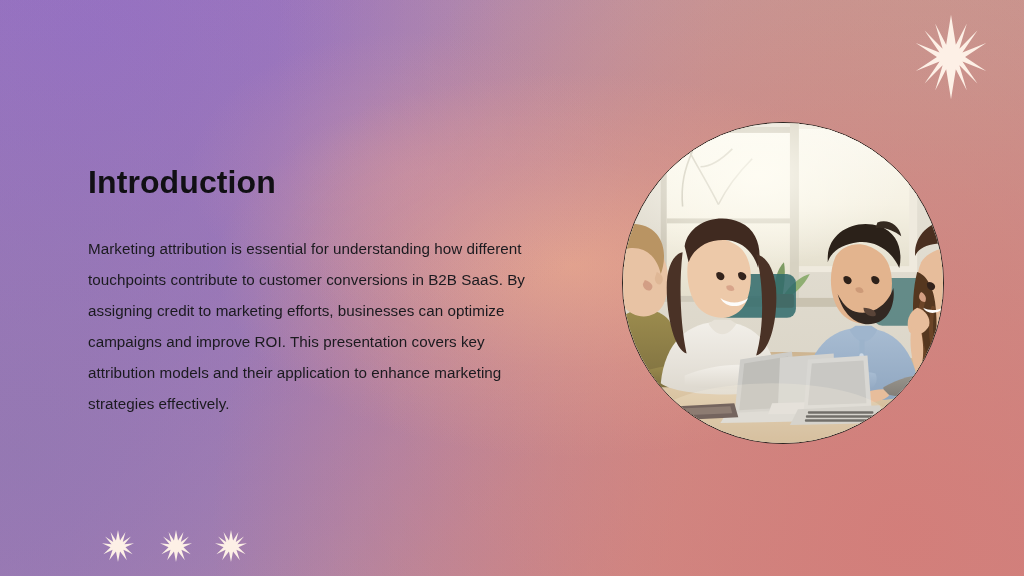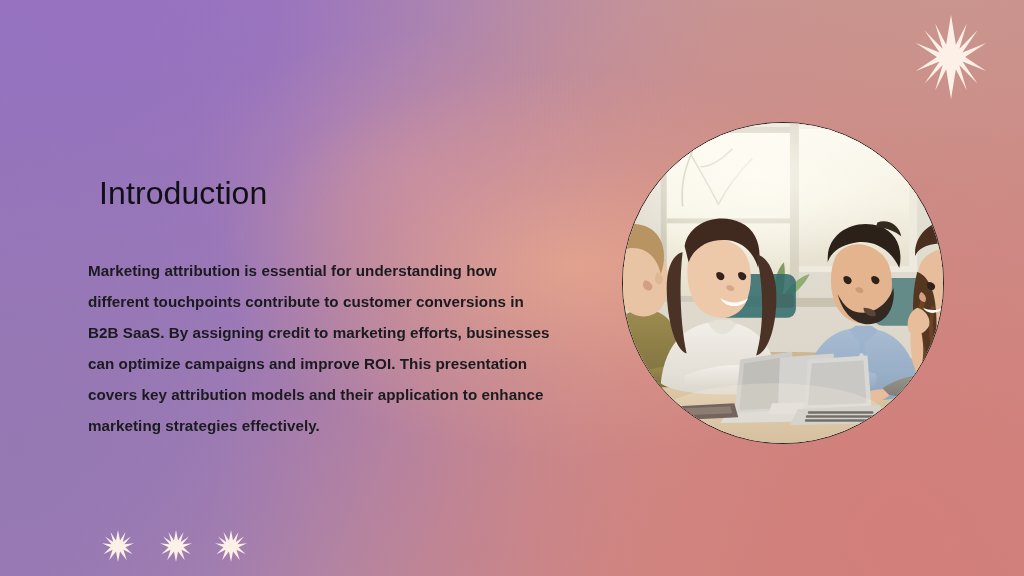--- a/index.html
+++ b/index.html
@@ -63,32 +63,32 @@
   }
 
   
   .text-block {
     position: absolute;
     left: 88px;
     top: 160px;
     width: 470px;
   }
   .slide-title {
-    margin: 11px;
+    margin: 0;
     font-size: 32px;
-    font-weight: 400;
+    font-weight: 700;
     letter-spacing: 0.1px;
     color: #111014;
     line-height: 44px;
   }
   .slide-body {
     margin: 0;
     padding-top: 29px;
     font-size: 15.2px;
-    font-weight: 700;
+    font-weight: 400;
     line-height: 31px;
     color: #1b1a1f;
     letter-spacing: 0.05px;
     max-width: 462px;
   }
 
   
   .photo-circle {
     position: absolute;
     left: 622px;

